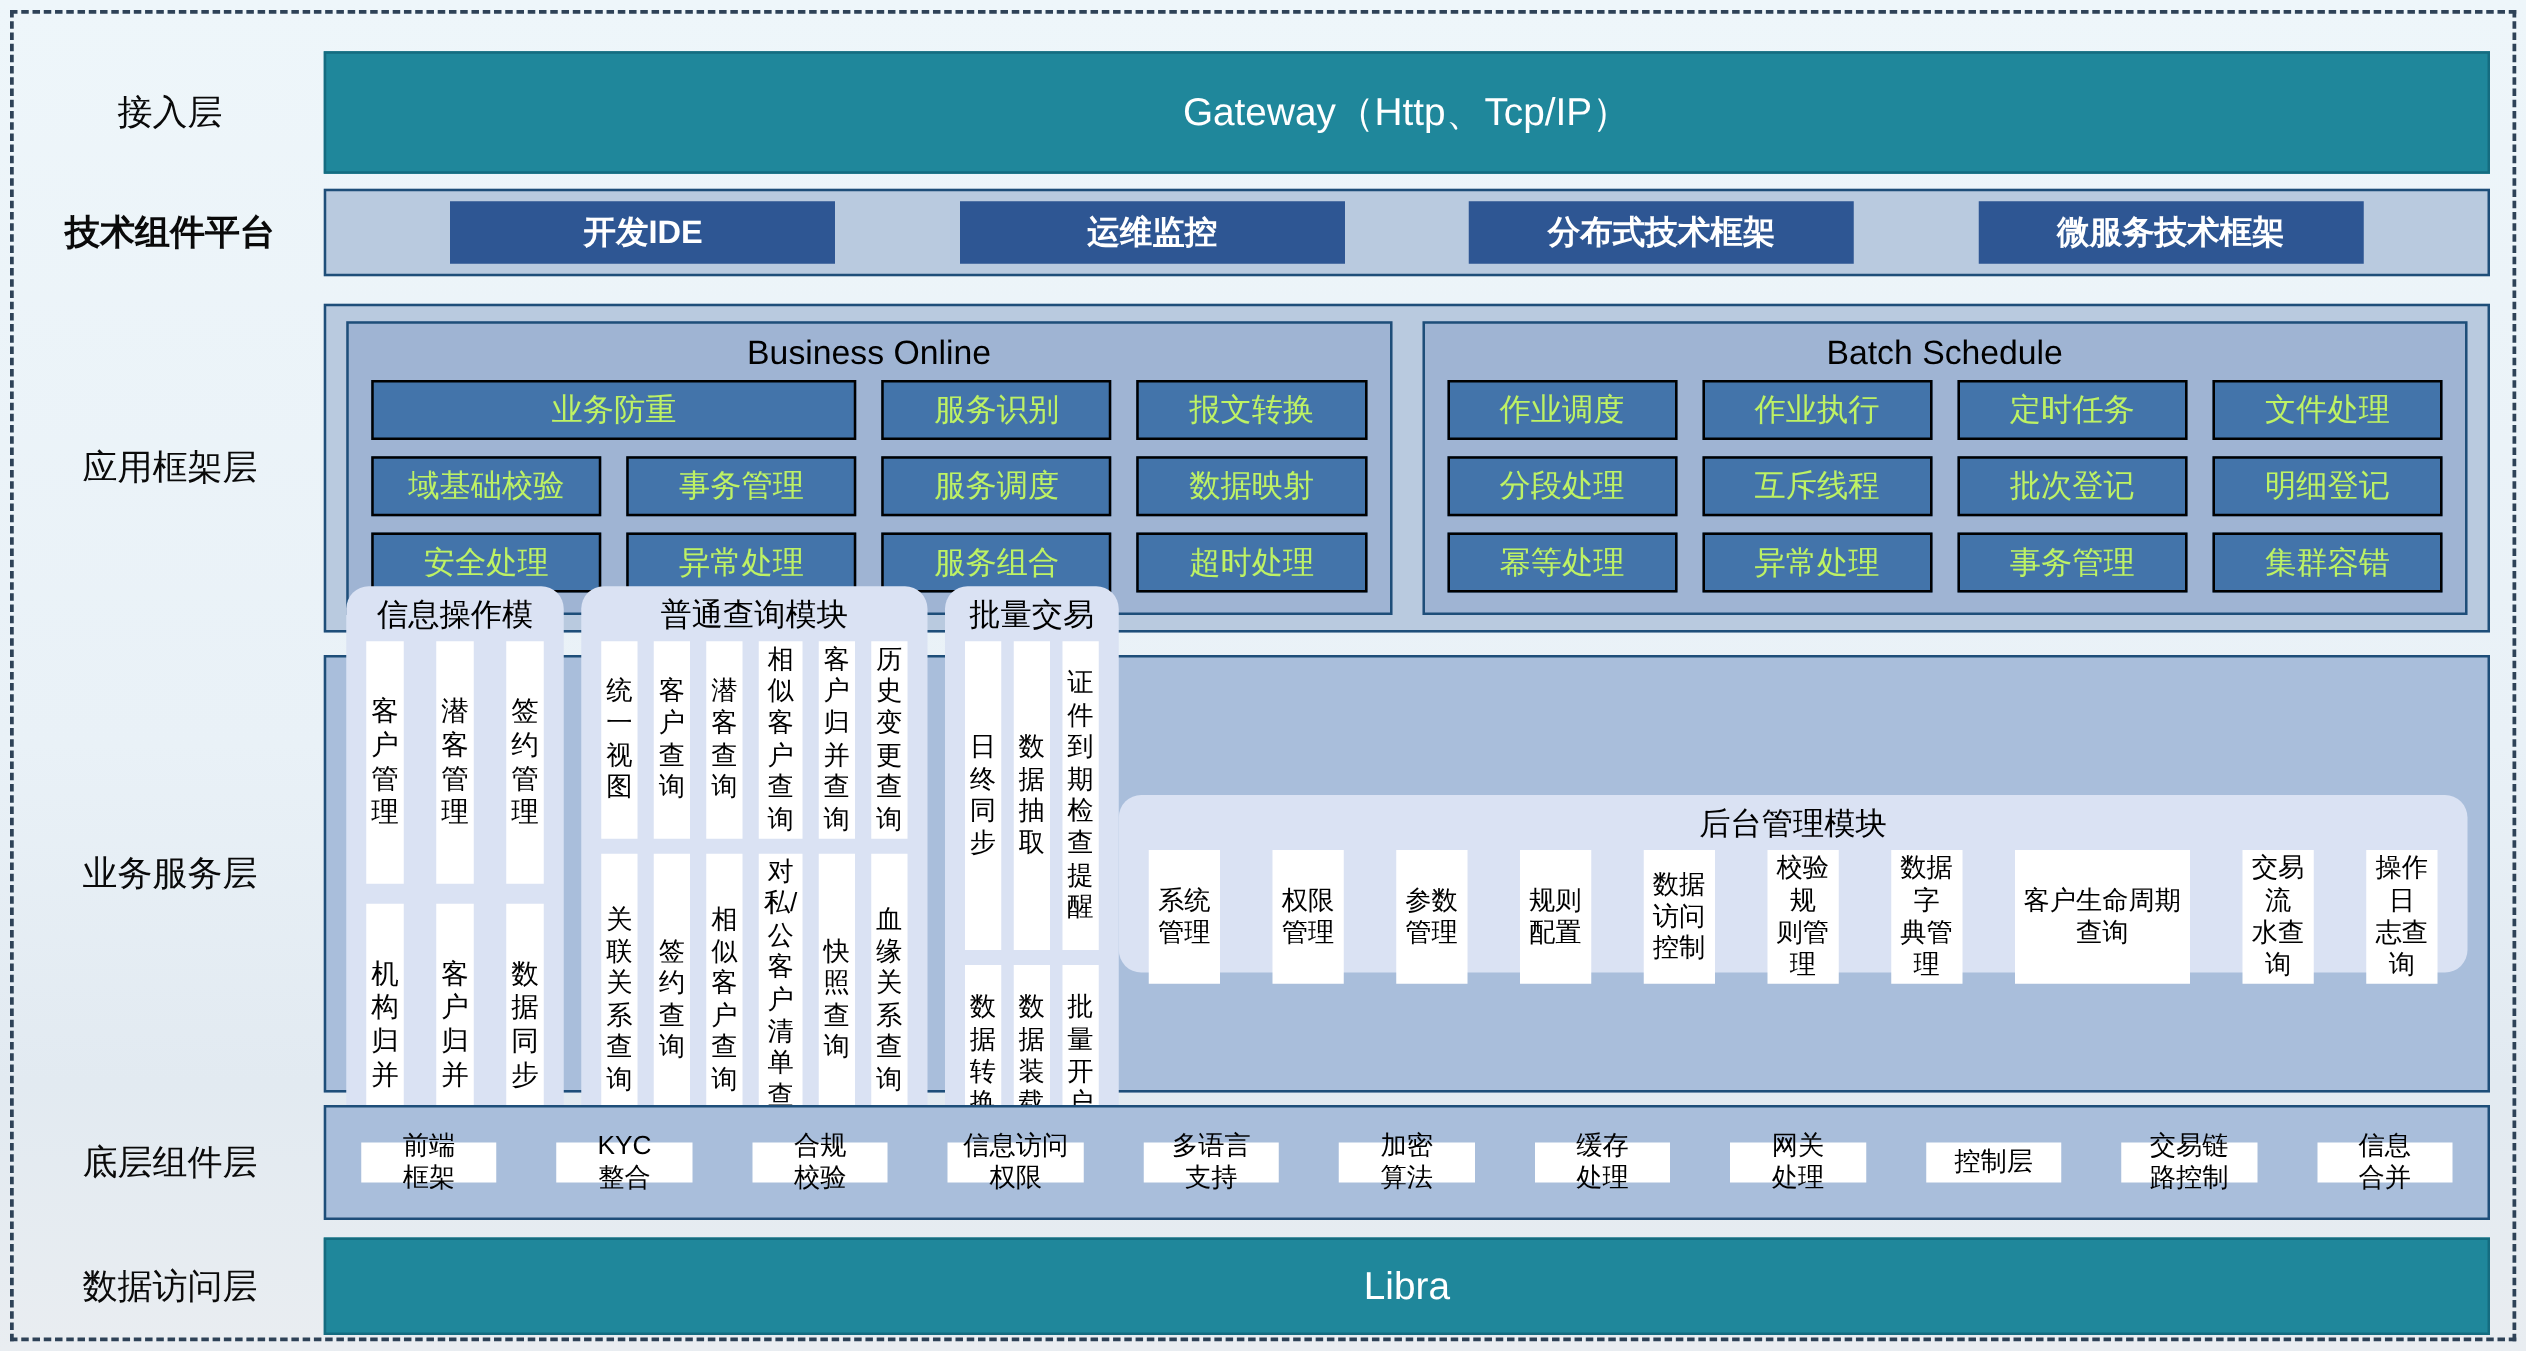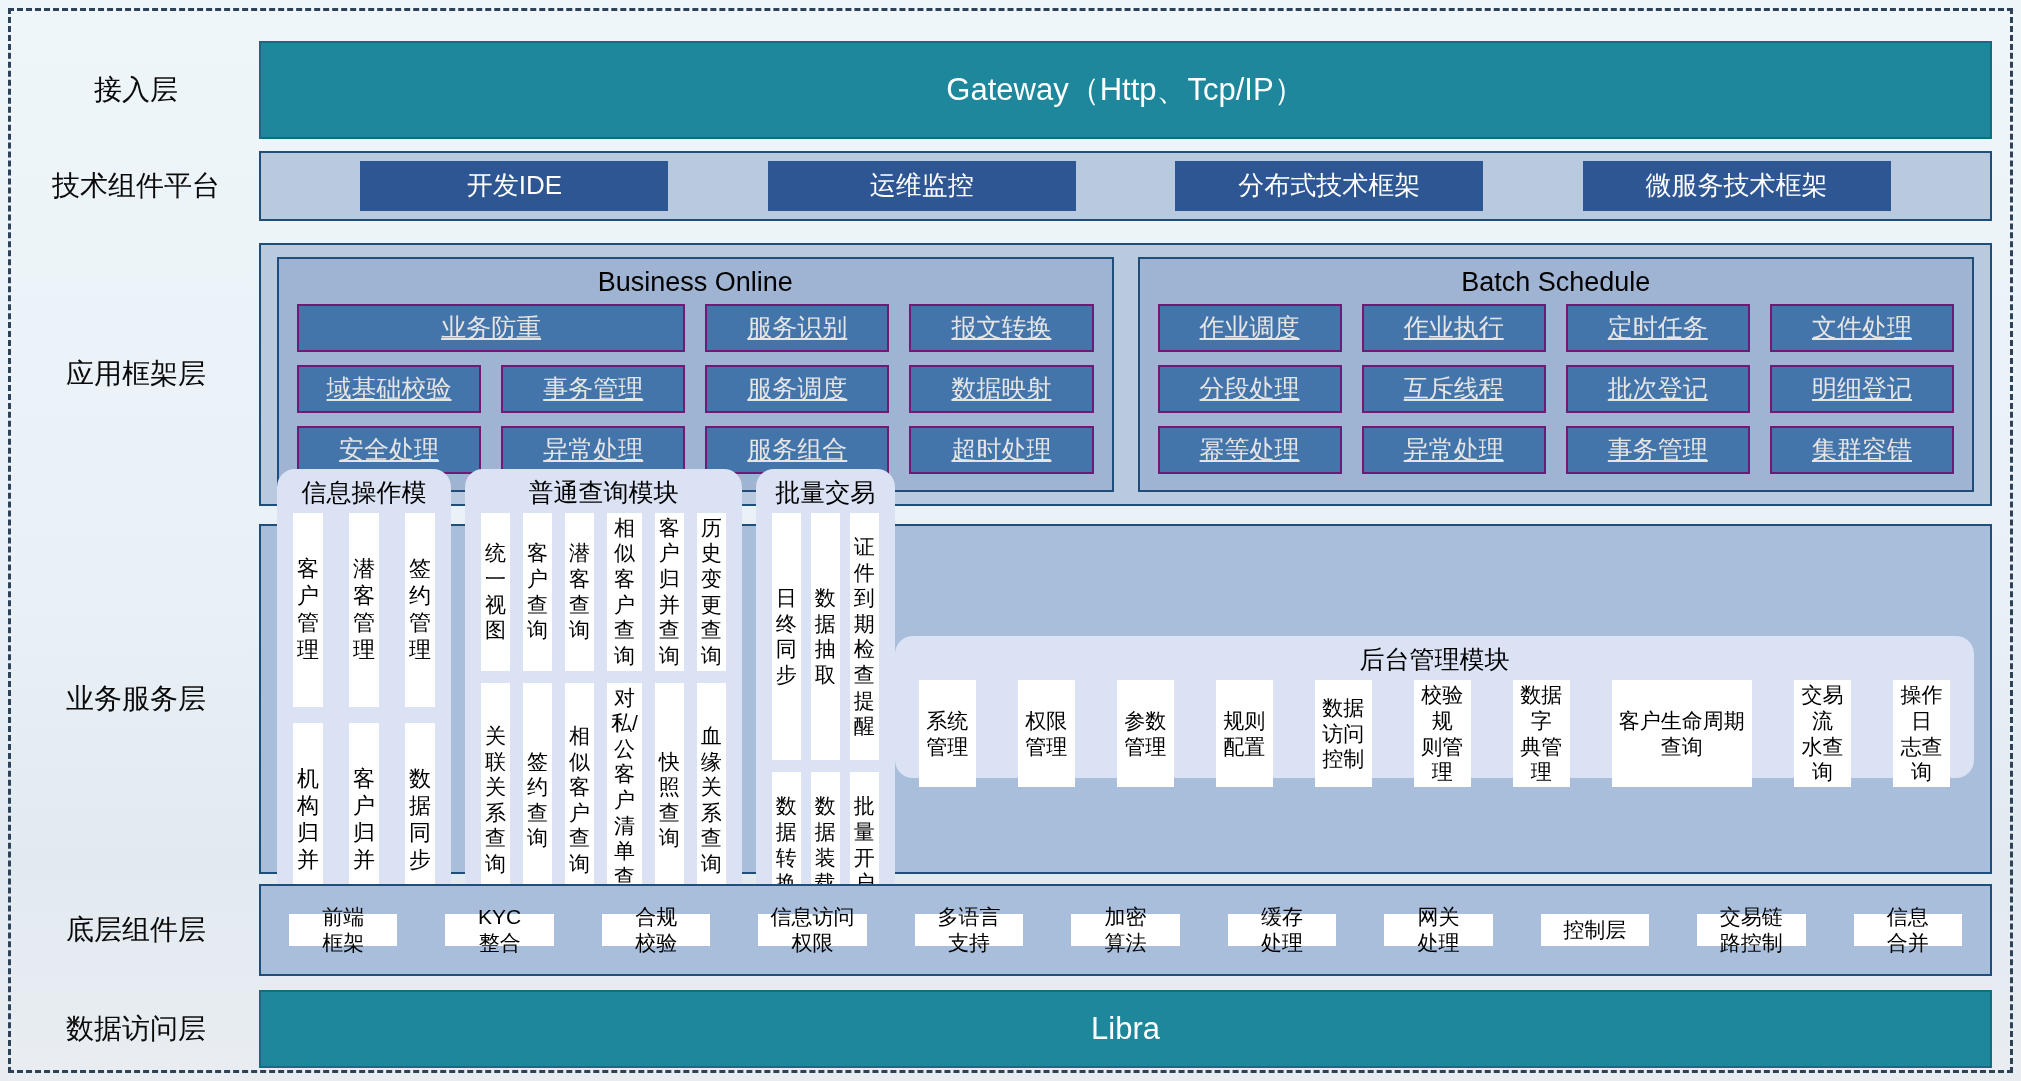--- a/index.html
+++ b/index.html
@@ -23,21 +23,21 @@
   }
   .layer-row { display:flex; align-items:stretch; }
   .layer-label {
     width:246px; flex:0 0 246px;
     display:flex; align-items:center; justify-content:center;
     font-size:28px; color:#0a0a0a;
   }
   .layer-body { flex:1; margin-right:16px; }
 
   .row-access  { margin-top:28px; height:100px; }
-  .row-tech    { margin-top:12px; height:72px; }
+  .row-tech    { margin-top:12px; height:72px;font-weight:bold; }
   .row-app     { margin-top:22px; height:268px; }
   .row-service { margin-top:18px; height:350px; }
   .row-bottom  { margin-top:10px; height:92px; }
   .row-data    { margin-top:14px; height:80px; }
 
   .teal-bar {
     background:#1f879b; border:2px solid #156c80;
     display:flex; align-items:center; justify-content:center;
     color:#fff; font-size:31px;
   }
@@ -56,22 +56,22 @@
     background:#b9cadf; border:2px solid #1e4e79;
     padding:12px 16px; display:flex; gap:24px;
   }
   .inner-panel {
     flex:1; background:#9fb4d3; border:2px solid #1e4e79;
     padding:1px 18px 16px; display:flex; flex-direction:column;
   }
   .inner-title { height:44px; line-height:44px; text-align:center; font-size:27px; color:#000; }
   .chip-grid { flex:1; display:grid; grid-template-columns:repeat(4,1fr); gap:13px 20px; }
   .chip {
-    background:#4374aa; border:2px solid #701a75; color:#e5e5e5; font-size:25px;
-    display:flex; align-items:center; justify-content:center; min-height:44px;text-decoration:underline;
+    background:#4374aa; border:2px solid #000000; color:#bef264; font-size:25px;
+    display:flex; align-items:center; justify-content:center; min-height:44px;
   }
   .bo-grid .chip:first-child { grid-column:1 / span 2; }
 
   .service-panel {
     background:#a9bedb; border:2px solid #1e4e79;
     padding:16px 16px 14px; display:flex; flex-direction:row;align-items:center;
   }
   .modules-row { flex:1; display:flex; gap:14px; }
   .module {
     background:#dae2f3; border-radius:18px;

